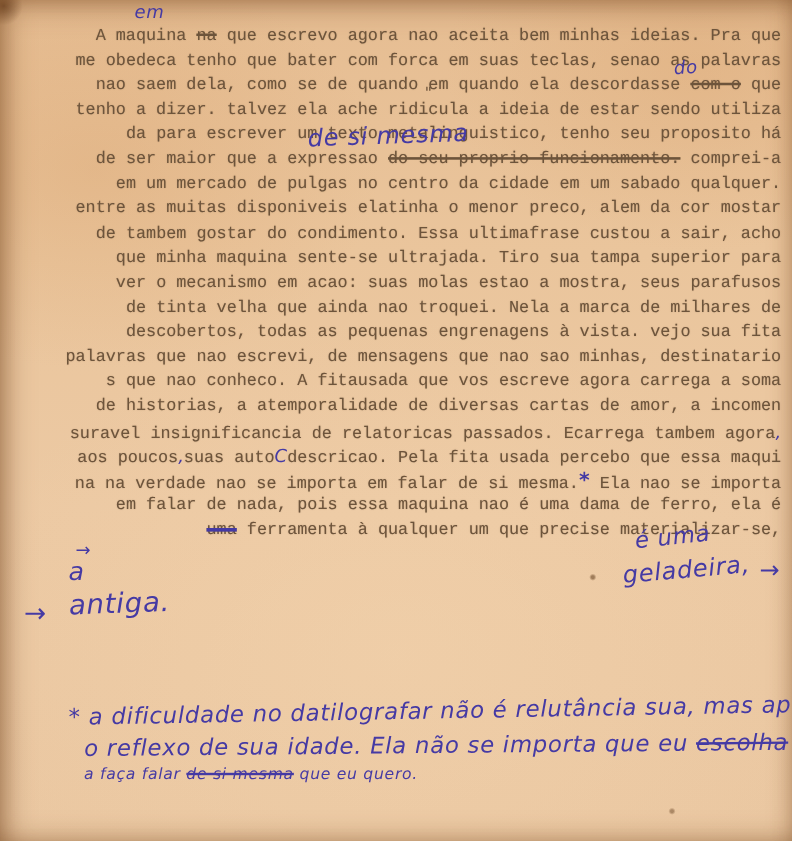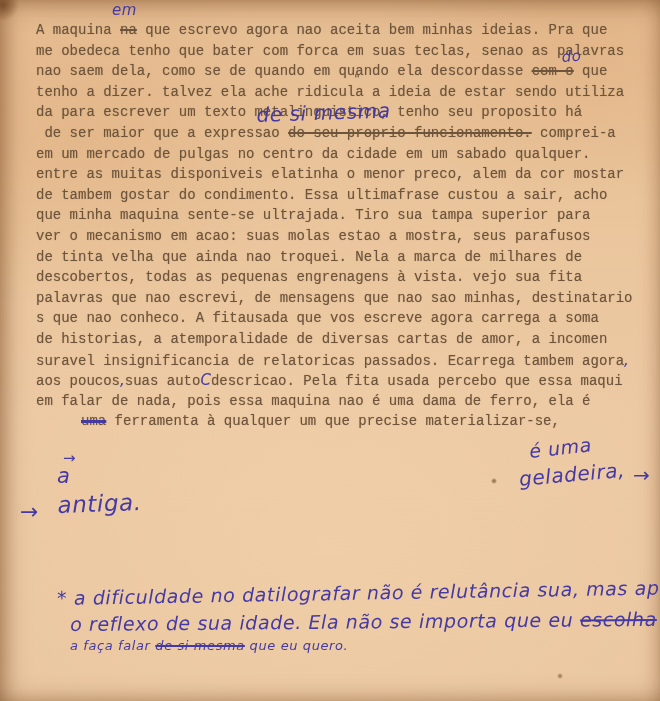--- a/index.html
+++ b/index.html
@@ -19,20 +19,21 @@
       inset -12px 0 22px -14px rgba(110,62,24,0.40),
       inset 0 16px 26px -14px rgba(110,62,24,0.50),
       inset 0 -14px 24px -14px rgba(110,62,24,0.35);
   }
   #typed {
     position:absolute; left:36px; top:20px; width:615px;
     font-family:"Liberation Mono", monospace;
     font-size:14px; line-height:20.6px;
     color:var(--ink,#6d543b);
     text-shadow:0 0 1px rgba(109,84,59,0.45);
+    text-align:right;
   }
   .tl { white-space:pre; height:20.6px; }
   .seg-x  { text-decoration:line-through; text-decoration-thickness:2px; }
   .seg-bx { text-decoration:line-through; text-decoration-color:var(--pen,#453aa4); text-decoration-thickness:2.5px;margin-left:45px; }
   .seg-h, .seg-h2 {
     font-family:"DejaVu Sans", sans-serif; font-style:italic;
     color:var(--pen,#453aa4); text-shadow:none; font-size:15px;
   }
   .seg-h2 { font-weight:bold; font-size:17px; vertical-align:1px; }
   .hand {
@@ -60,20 +61,21 @@
       <div class="tl"><span class="seg-n">de tambem gostar do condimento. Essa ultimafrase custou a sair, acho</span></div>
       <div class="tl"><span class="seg-n">que minha maquina sente-se ultrajada. Tiro sua tampa superior para</span></div>
       <div class="tl"><span class="seg-n">ver o mecanismo em acao: suas molas estao a mostra, seus parafusos</span></div>
       <div class="tl"><span class="seg-n">de tinta velha que ainda nao troquei. Nela a marca de milhares de</span></div>
       <div class="tl"><span class="seg-n">descobertos, todas as pequenas engrenagens à vista. vejo sua fita</span></div>
       <div class="tl"><span class="seg-n">palavras que nao escrevi, de mensagens que nao sao minhas, destinatario</span></div>
       <div class="tl"><span class="seg-n">s que nao conheco. A fitausada que vos escreve agora carrega a soma</span></div>
       <div class="tl"><span class="seg-n">de historias, a atemporalidade de diversas cartas de amor, a incomen</span></div>
       <div class="tl"><span class="seg-n">suravel insignificancia de relatoricas passados. Ecarrega tambem agora</span><span class="seg-h">,</span></div>
       <div class="tl"><span class="seg-n">aos poucos</span><span class="seg-h">,</span><span class="seg-n">suas auto</span><span class="seg-h">C</span><span class="seg-n">descricao. Pela fita usada percebo que essa maqui</span></div>
+      <div class="tl"><span class="seg-n"> na na verdade nao se importa em falar de si mesma.</span><span class="seg-h2">*</span><span class="seg-n"> Ela nao se importa</span></div>
       <div class="tl"><span class="seg-n">em falar de nada, pois essa maquina nao é uma dama de ferro, ela é</span></div>
       <div class="tl"><span class="seg-bx">uma</span><span class="seg-n"> ferramenta à qualquer um que precise materializar-se,</span></div>
     </div>
   <div id="annotations">
       <div class="hand" style="left: 112px; top: 1px; font-size: 15px;"><span>em</span></div>
       <div class="hand ink" style="left: 354px; top: 71px; font-size: 13px;"><span>"</span></div>
       <div class="hand" style="left: 561px; top: 48px; font-size: 15px; transform: rotate(-4deg);"><span>do</span></div>
       <div class="hand" style="left: 256px; top: 103px; font-size: 20px; transform: rotate(-2deg);"><span>de si mesma</span></div>
       <div class="hand" style="left: 63px; top: 449px; font-size: 15px;"><span>→</span></div>
       <div class="hand" style="left: 528px; top: 440px; font-size: 19px; transform: rotate(-6deg);"><span>é uma</span></div>

